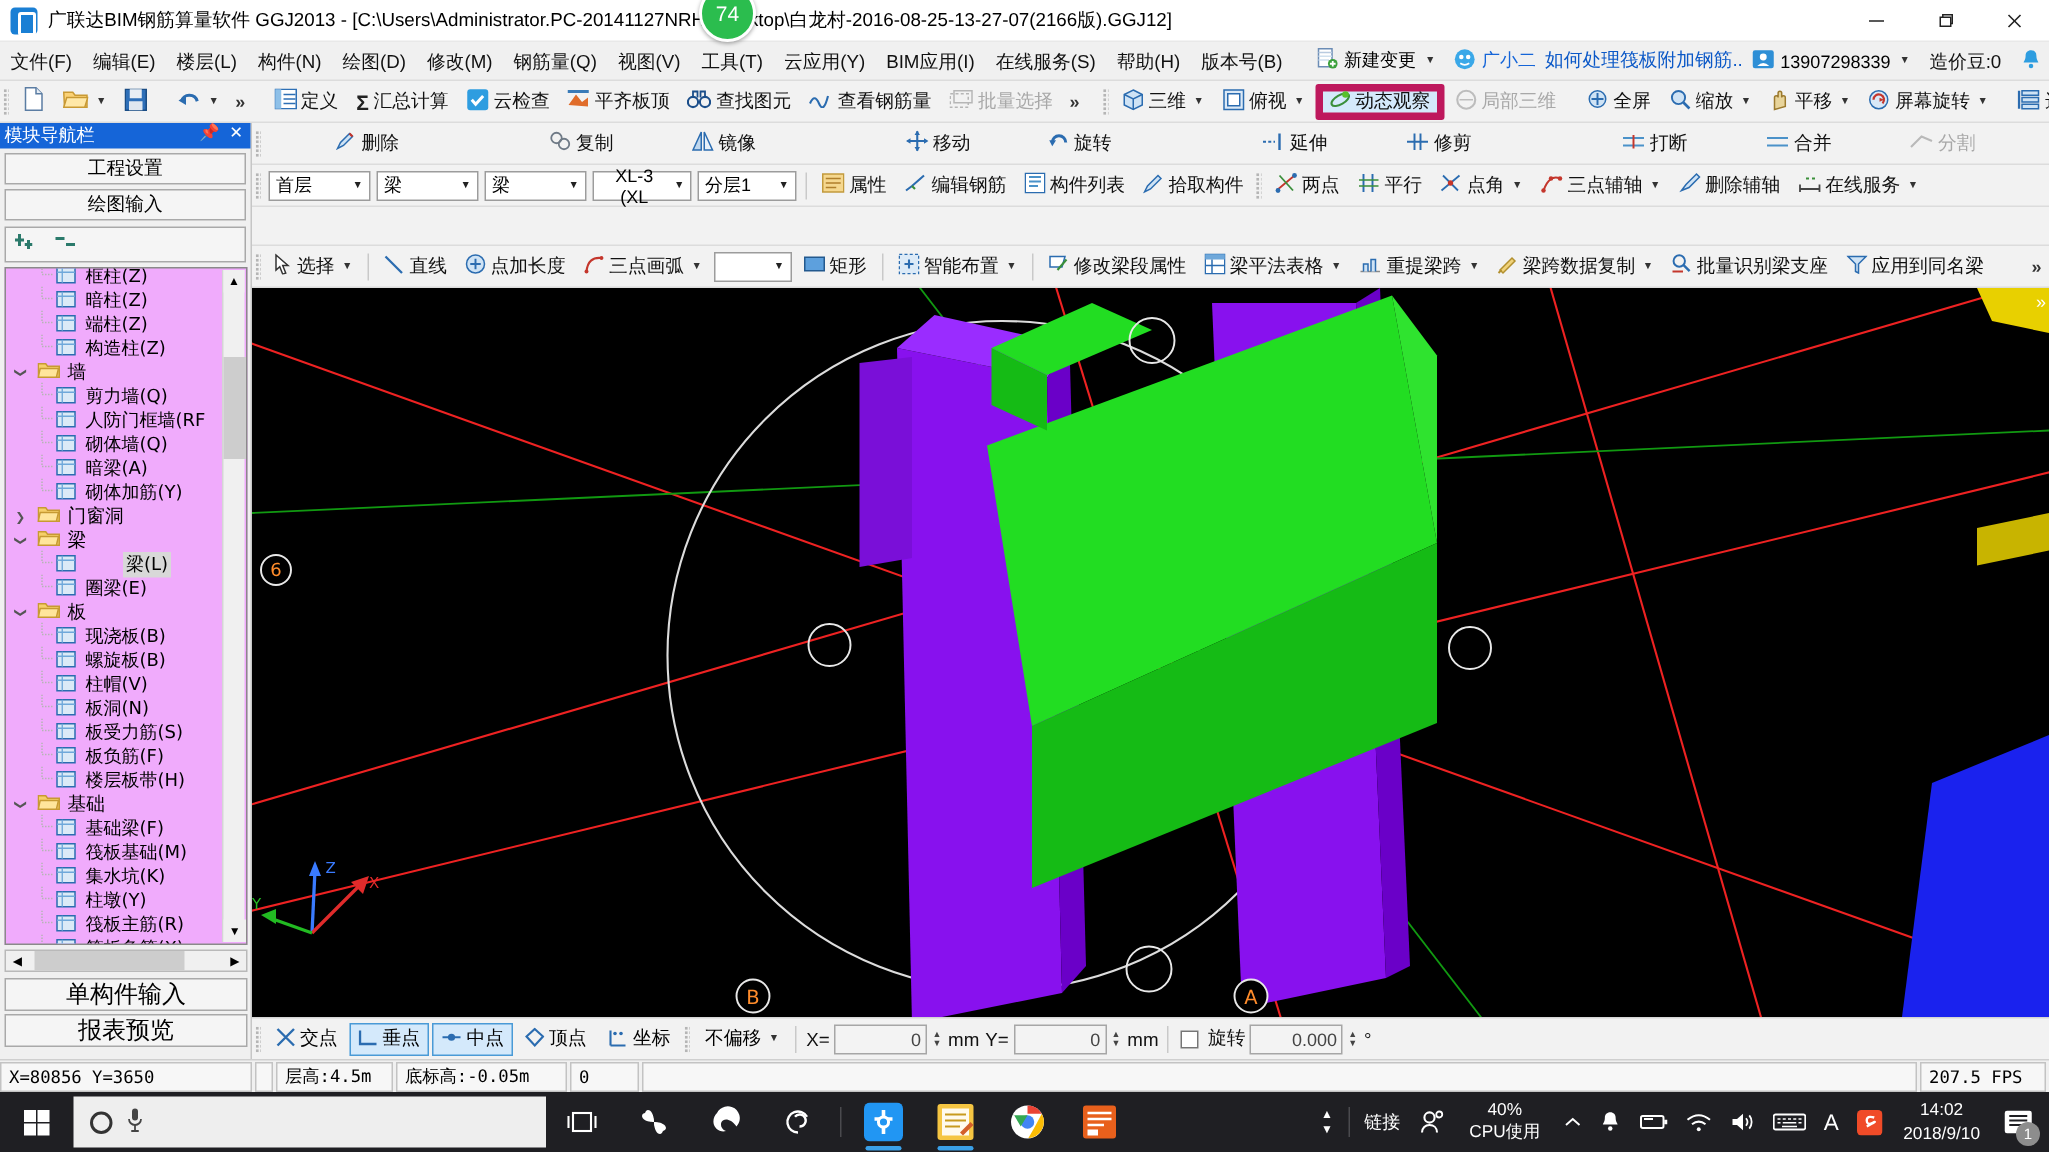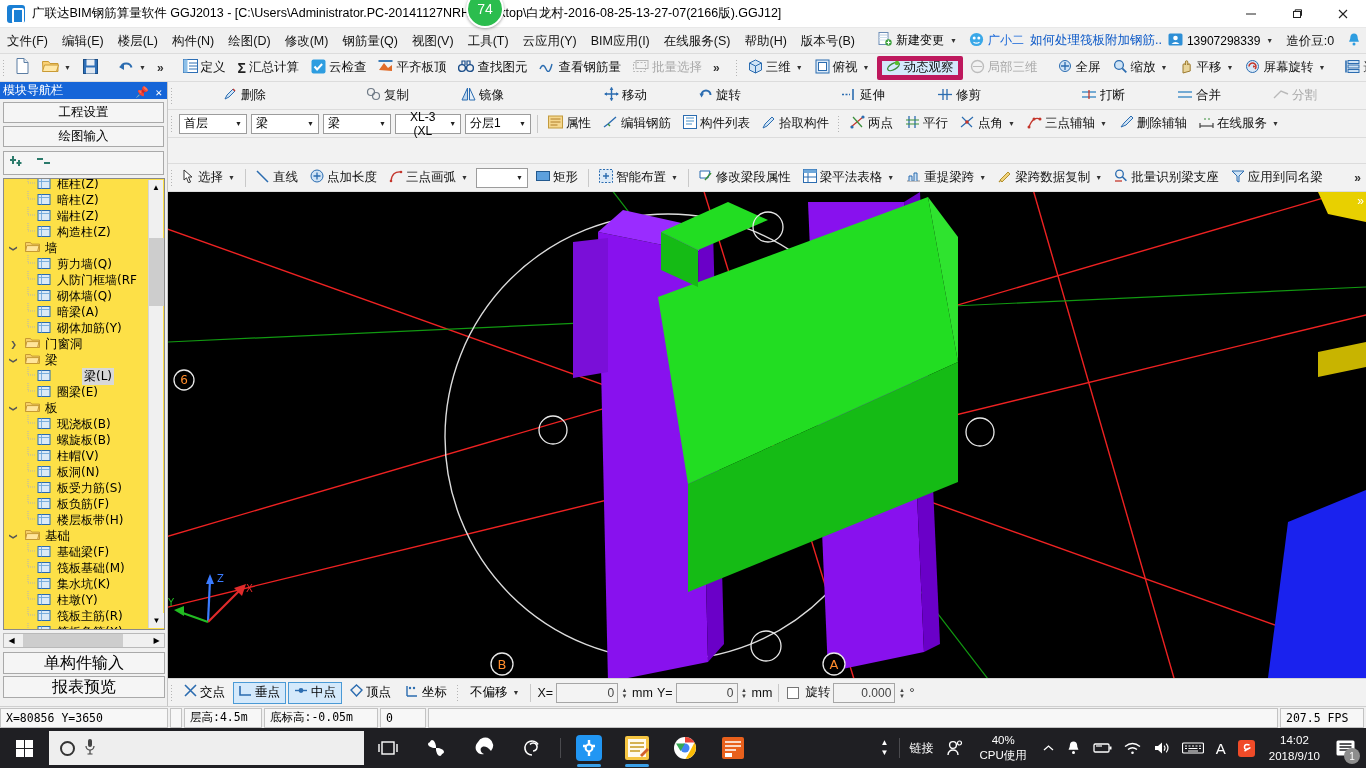--- a/index.html
+++ b/index.html
@@ -89,35 +89,35 @@
     align-items: center; justify-content: center; font-size: 7px; color: #222;
   }
 
   
   .leftpanel {
     position: absolute; top: 82px; left: 0; width: 168px; height: 627px;
     background: #f0f0f0; border-right: 1px solid #c6c6c6;
   }
   .lp-header {
     height: 17px; background: #1565d8; color: #fff; font-size: 12px;
-    display: flex; align-items: flex-end; padding-left: 3px; font-family: Liberation Mono, monospace;
+    display: flex; align-items: flex-start; padding-left: 3px;
   }
   .lp-header .hdr-btns { margin-left: auto; display: flex; gap: 6px; padding-right: 5px; font-size: 11px; }
   .lp-tab {
     height: 21px; margin: 3px 3px 0 3px; background: #f5f5f5;
     border: 1px solid #a9a9a9; display: flex; align-items: center;
     justify-content: center; font-size: 12.5px; color: #000;
   }
   .lp-tools {
     height: 24px; margin: 4px 3px 2px 3px; background: #f5f5f5;
     border: 1px solid #a9a9a9; display: flex; align-items: center; gap: 8px; padding-left: 6px;
   }
   .tree-wrap {
     position: absolute; top: 96px; left: 3px; width: 162px; height: 452px;
-    background: #fde047; border: 1px solid #8a8a8a; overflow: hidden;
+    background: #f0abfc; border: 1px solid #8a8a8a; overflow: hidden;
   }
   .tree { position: absolute; top: -3px; left: 0; width: 146px; }
   .tnode {
     height: 16px; display: flex; align-items: center; font-size: 12px;
     color: #000; white-space: nowrap; font-family: "DejaVu Sans", sans-serif;
   }
   .tnode.sel .tlabel { background: #d8d8d8; margin-left: 27px; }
   .t-exp { width: 11px; text-align: center; font-size: 8px; color: #555; flex: none; }
   .t-dots { width: 11px; flex: none; }
   .ticon { width: 15px; height: 14px; margin-right: 3px; flex: none; }
@@ -152,21 +152,21 @@
   }
 
   
   .snapbar {
     position: absolute; top: 678px; left: 168px; width: 1198px; height: 28px;
     background: #f2f2f2; display: flex; align-items: center;
     border-top: 1px solid #d5d5d5;
   }
   .snapbtn {
     display: flex; align-items: center; gap: 3px; height: 22px; padding: 0 5px;
-    margin: 0 1px; font-size: 12.5px; border: 1px solid transparent; font-family: Liberation Serif, serif;
+    margin: 0 1px; font-size: 12.5px; border: 1px solid transparent;
   }
   .snapbtn.on { background: #d4e9fb; border: 1px solid #4a9ad6; }
   .numfield {
     width: 62px; height: 20px; border: 1px solid #a6a6a6; background: #f3f3f3;
     display: flex; align-items: center; justify-content: flex-end;
     padding-right: 3px; font-size: 12px; color: #444; margin: 0 1px;
   }
   .spin { width: 11px; height: 20px; display: flex; flex-direction: column;
     justify-content: center; align-items: center; font-size: 6px; color: #444; }
   .lbl { font-size: 12.5px; color: #111; padding: 0 2px; }

